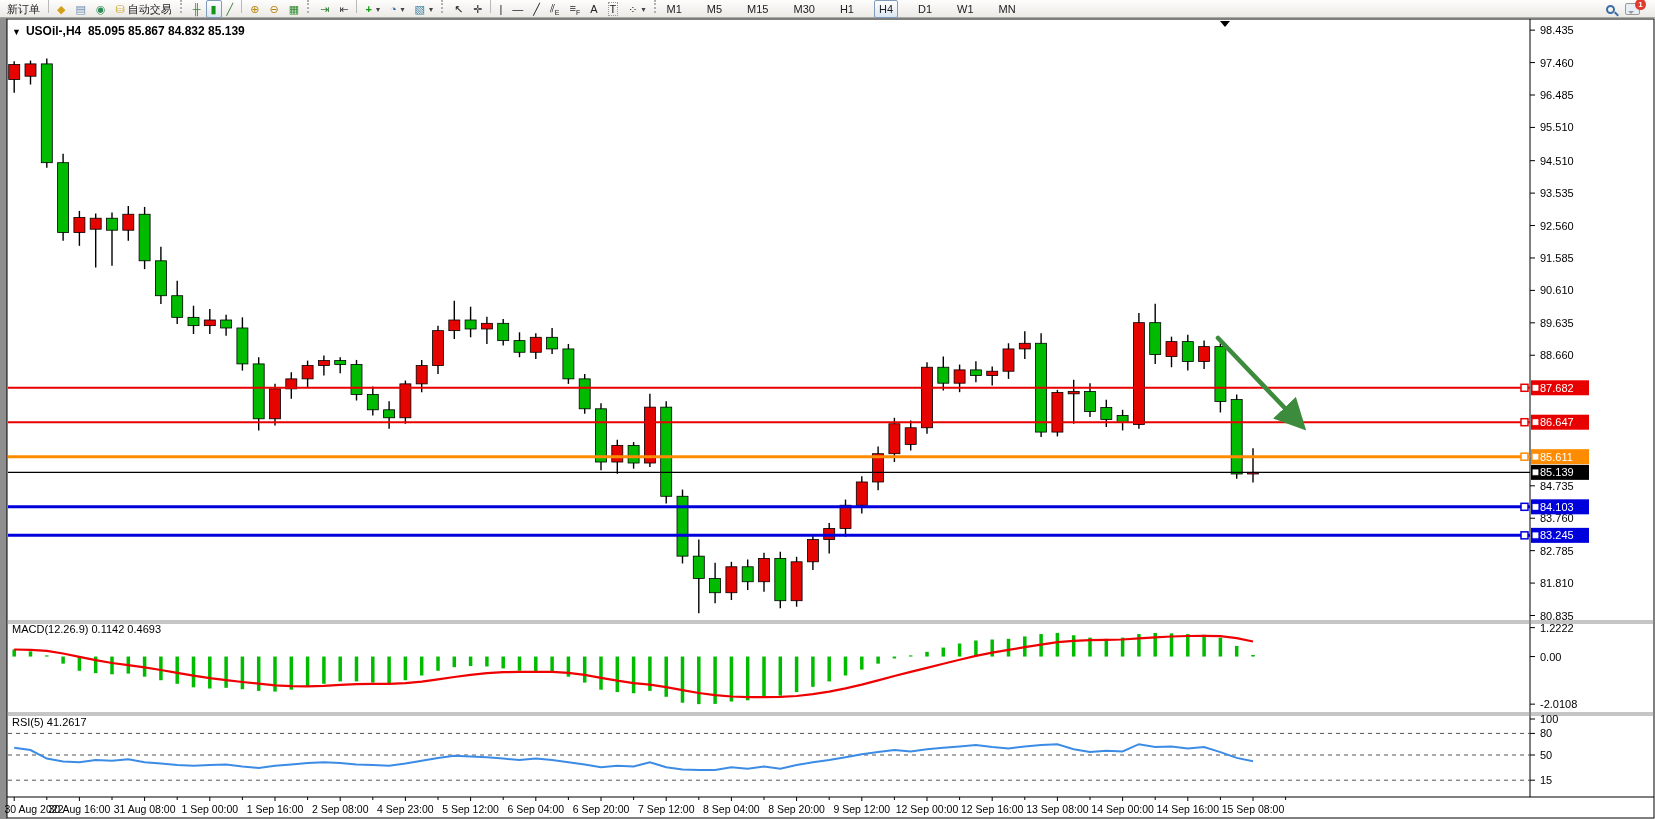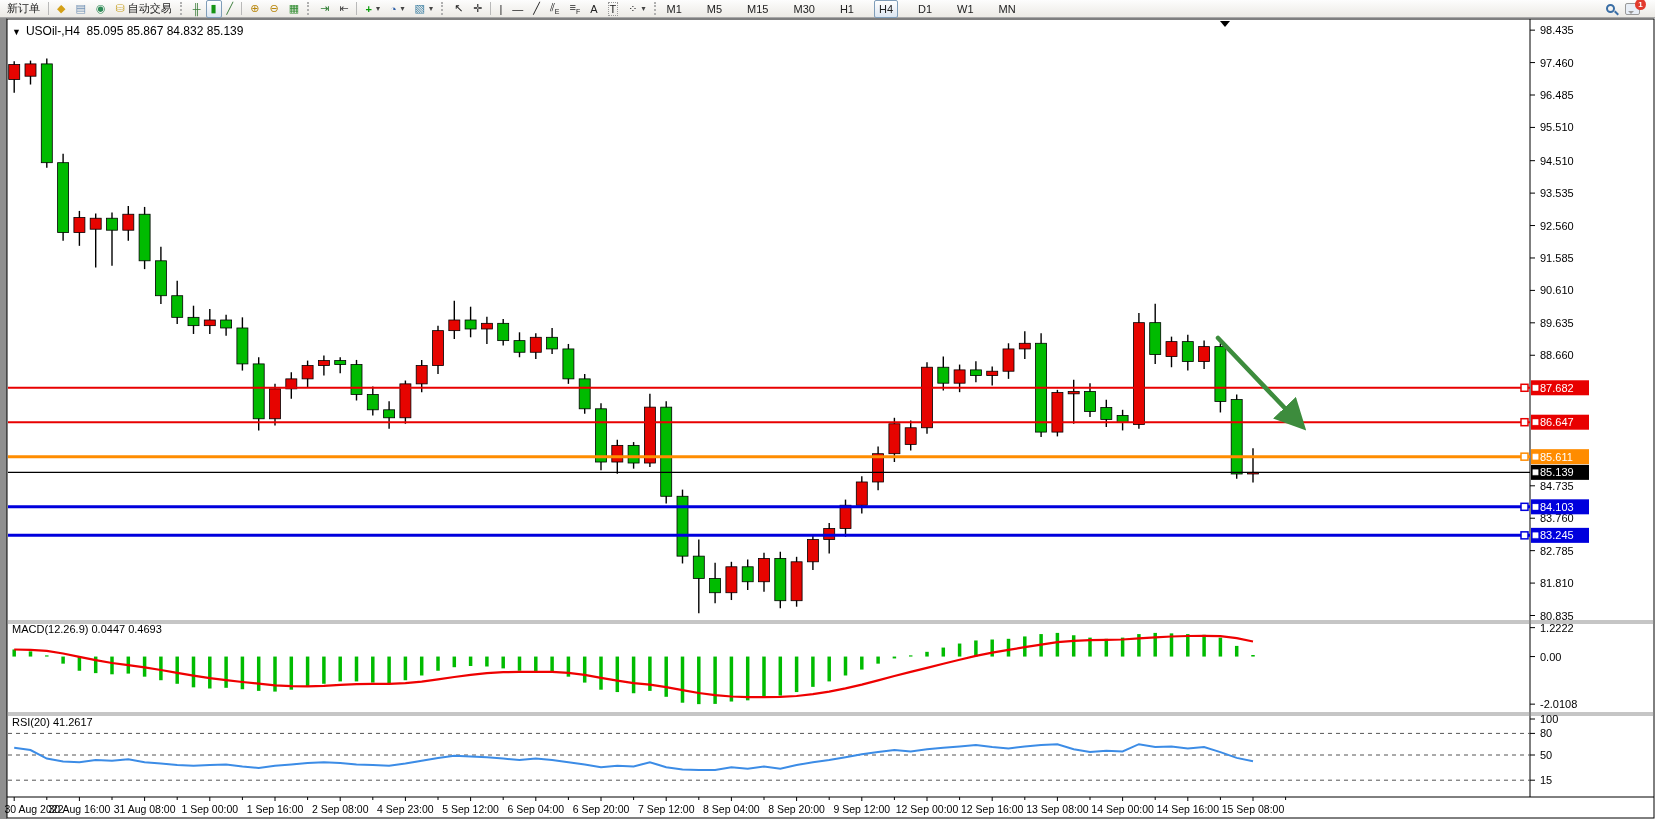--- a/index.html
+++ b/index.html
@@ -1,37 +1,37 @@
 <!DOCTYPE html>
 <html><head>
 <meta charset="utf-8">
 <style>
   html,body{margin:0;padding:0;background:#9c9c9c;font-family:"Liberation Sans","DejaVu Sans",sans-serif;}
   #stage{position:relative;width:1655px;height:819px;overflow:hidden;background:#fff;}
   
   #toolbar{position:absolute;left:0;top:0;width:1655px;height:18px;z-index:10;
     background:linear-gradient(#fdfdfd,#eceae5);border-bottom:1px solid #a8a8a8;
-    display:flex;align-items:center;padding:0 2px;box-sizing:border-box;font-size:11px;color:#222;}
+    display:flex;align-items:flex-start;padding:0 2px;box-sizing:border-box;font-size:11px;color:#222;}
   .tbtn{height:16px;display:flex;align-items:center;gap:3px;padding:0 4px;border:1px solid transparent;
     border-radius:2px;white-space:nowrap;cursor:default;}
   .tbtn.pressed{border:1px solid #7f9db9;background:linear-gradient(#fff,#dce6f1);}
   .sep{width:1px;height:13px;background:#b9b9b9;margin:0 3px;}
   .grip{width:3px;height:13px;border-left:2px dotted #b0b0b0;margin:0 3px;}
   .ddown{font-size:8px;color:#444;margin-left:1px;}
   .ic{display:inline-block;text-align:center;}
   .mag{position:relative;width:9px;height:9px;border:2px solid #3a6ea5;border-radius:50%;box-sizing:border-box;}
   .mag::after{content:"";position:absolute;left:6px;top:6px;width:5px;height:2px;background:#3a6ea5;transform:rotate(45deg);}
   .chat{position:relative;width:13px;height:10px;border:1px solid #999;border-radius:2px;background:#e8eef6;}
   .chat::after{content:"";position:absolute;left:2px;bottom:-3px;border:3px solid transparent;border-top-color:#999;}
   .badge{position:absolute;top:-5px;right:-7px;min-width:11px;height:11px;background:radial-gradient(circle at 35% 30%,#ff8a7a,#d randomness);
     background:#e23b2e;color:#fff;border-radius:50%;font-size:8px;line-height:11px;text-align:center;font-weight:bold;}
   .spacer{flex:1;}
   
   .ovl{position:absolute;z-index:5;font-size:12px;color:#000;white-space:nowrap;}
-  #chartTitle{left:12px;top:24px;}
+  #chartTitle{left:12px;top:24px;font-weight:bold;}
   #chartTitle .tri{font-size:9px;margin-right:5px;}
   #macdLabel{left:12px;top:623px;font-size:11px;}
   #rsiLabel{left:12px;top:716px;font-size:11px;}
   svg{position:absolute;left:0;top:0;z-index:1;}
   svg text{font-family:"Liberation Sans","DejaVu Sans",sans-serif;}
 </style>
 </head>
 <body>
 <div id="stage">
 
@@ -145,22 +145,22 @@
     <div class="tbtn" style="margin-right:8px;">
       <span class="chat">
         <span class="badge">1</span>
       </span>
     </div>
   </div>
 
   <div class="ovl" id="chartTitle">
     <span class="tri">▼</span><span>USOil-,H4</span>&nbsp;&nbsp;<span>85.095 85.867 84.832 85.139</span>
   </div>
-  <div class="ovl" id="macdLabel">MACD(12.26.9) 0.0447 0.4693</div>
-  <div class="ovl" id="rsiLabel">RSI(20) 41.2617</div>
+  <div class="ovl" id="macdLabel">MACD(12.26.9) 0.1142 0.4693</div>
+  <div class="ovl" id="rsiLabel">RSI(5) 41.2617</div>
 
   <svg id="chart" width="1655" height="819" viewBox="0 0 1655 819">
       <rect x="0" y="18" width="7" height="801" fill="#8f8f8f"></rect>
       <rect x="7" y="19" width="1647" height="799" fill="#ffffff" stroke="#000" stroke-width="1"></rect>
       <line x1="1530" y1="19" x2="1530" y2="797" stroke="#000" stroke-width="1"></line>
       <line x1="7" y1="797" x2="1654" y2="797" stroke="#000" stroke-width="1"></line>
       <line x1="7" y1="621" x2="1654" y2="621" stroke="#8c8c8c" stroke-width="1"></line>
       <line x1="7" y1="623" x2="1654" y2="623" stroke="#8c8c8c" stroke-width="1"></line>
       <line x1="7" y1="713" x2="1654" y2="713" stroke="#8c8c8c" stroke-width="1"></line>
       <line x1="7" y1="715" x2="1654" y2="715" stroke="#8c8c8c" stroke-width="1"></line>

